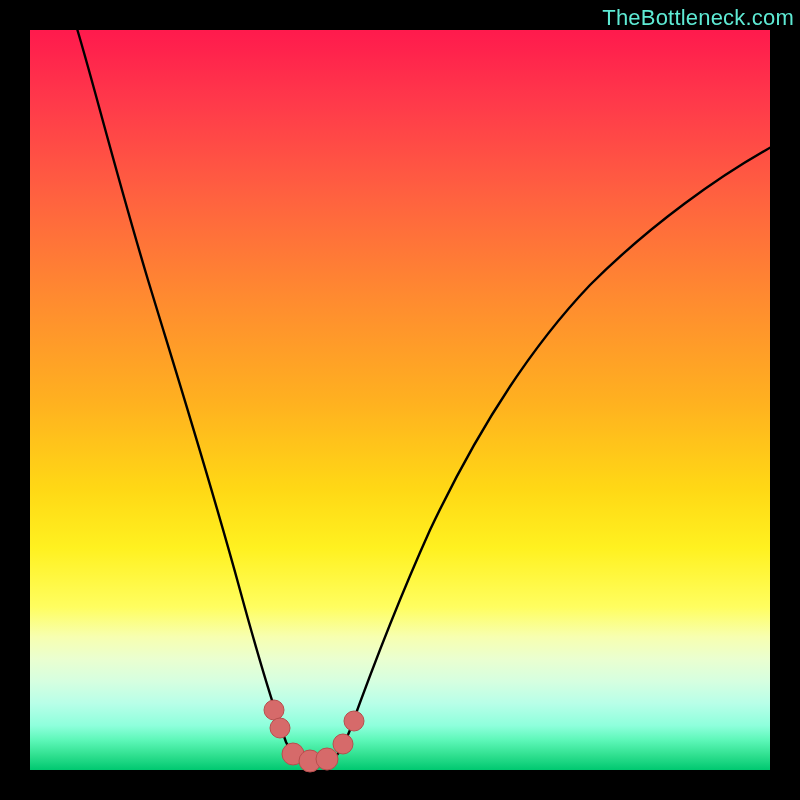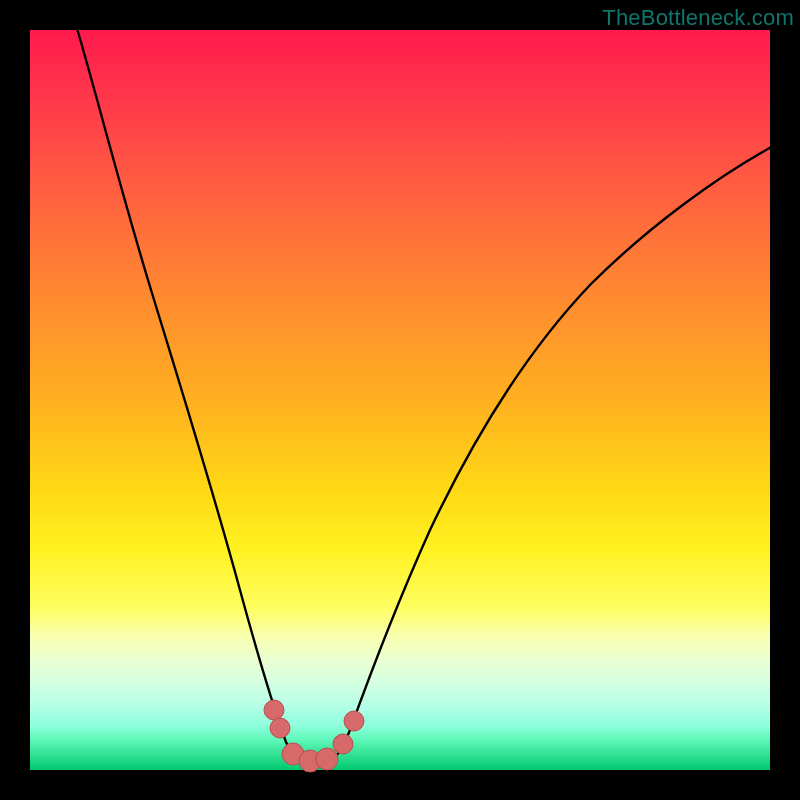--- a/index.html
+++ b/index.html
@@ -40,21 +40,21 @@
       #b8ffe8 91%,
       #8effdc 94%,
       #5cf7b8 96%,
       #30e090 98%,
       #00c870 100%);
   }
   .watermark {
     position: absolute;
     top: 5px;
     right: 6px;
-    color: #0f766e;
+    color: #5eead4;
     font-size: 22px;
     font-weight: 500;
     letter-spacing: 0.2px;
     user-select: none;
   }
   svg.overlay {
     position: absolute;
     left: 30px;
     top: 30px;
     width: 740px;

